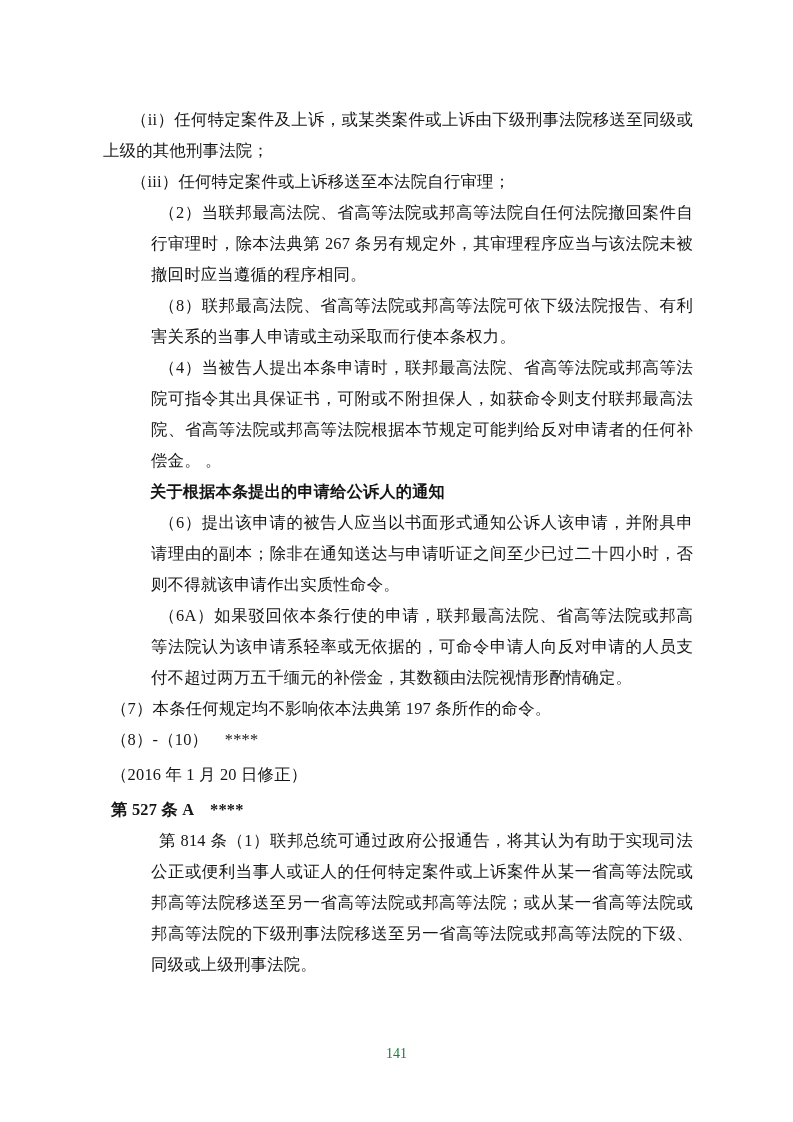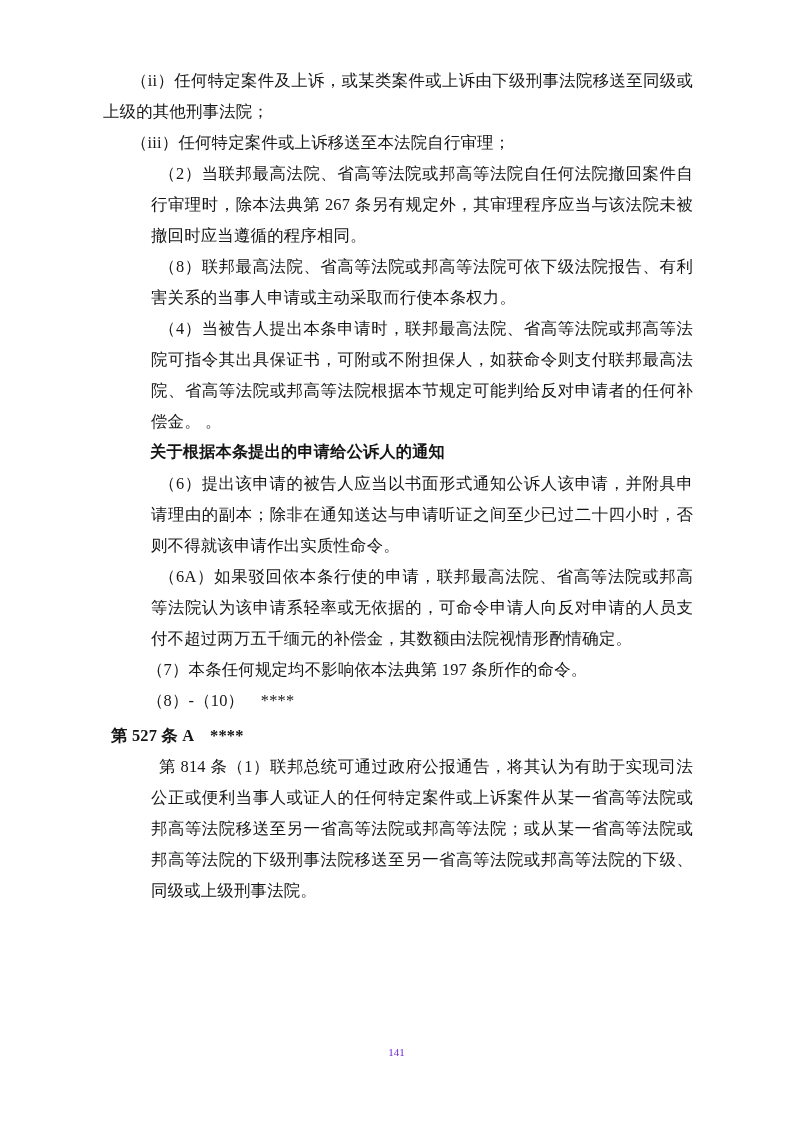--- a/index.html
+++ b/index.html
@@ -4,63 +4,64 @@
 <style>
   html,body { margin:0; padding:0; background:#888; }
   .page {
     position:relative;
     width:793px; height:1122px;
     margin:0 auto;
     background:#ffffff;
     font-family:"Liberation Serif","DejaVu Serif",serif;
     color:#151515;
     box-sizing:border-box;
-    padding:65px 100px 0 103px;
+    padding:104px 100px 0 103px;
     overflow:hidden;
   }
   .para {
     margin:0;
     font-size:16.4px;
     line-height:31px;
     text-align:justify;
     letter-spacing:0.2px;
   }
   .para.item   { text-indent:28px; }
   .para.body   { text-indent:8px;margin-left:48px; }
-  .para.plain  { text-indent:8px; text-align:left;margin-left:36px; }
+  .para.plain  { text-indent:8px; text-align:left; }
   .para.heading{
     font-weight:bold;
     text-indent:47px;
     text-align:left;
-    font-family:Liberation Serif, serif;
+    font-family:Liberation Sans, sans-serif;
     font-size:16.2px;
   }
   .para.section{ text-indent:8px; text-align:left;font-weight:bold; }
   .gap-sm { margin-top:4px; }
   .footer {
     position:absolute;
     left:0; right:0;
     top:1046px;
     text-align:center;
-    font-size:11px;
-    color:#6d28d9;
+    font-size:14px;
+    color:#15803d;
   }
 </style>
 </head>
 <body>
 
 <div class="page">
   <div>
     <p class="para item">（ii）任何特定案件及上诉，或某类案件或上诉由下级刑事法院移送至同级或上级的其他刑事法院；</p>
     <p class="para item">（iii）任何特定案件或上诉移送至本法院自行审理；</p>
     <p class="para body">（2）当联邦最高法院、省高等法院或邦高等法院自任何法院撤回案件自行审理时，除本法典第 267 条另有规定外，其审理程序应当与该法院未被撤回时应当遵循的程序相同。</p>
     <p class="para body">（8）联邦最高法院、省高等法院或邦高等法院可依下级法院报告、有利害关系的当事人申请或主动采取而行使本条权力。</p>
     <p class="para body">（4）当被告人提出本条申请时，联邦最高法院、省高等法院或邦高等法院可指令其出具保证书，可附或不附担保人，如获命令则支付联邦最高法院、省高等法院或邦高等法院根据本节规定可能判给反对申请者的任何补偿金。 。</p>
     <p class="para heading">关于根据本条提出的申请给公诉人的通知</p>
     <p class="para body">（6）提出该申请的被告人应当以书面形式通知公诉人该申请，并附具申请理由的副本；除非在通知送达与申请听证之间至少已过二十四小时，否则不得就该申请作出实质性命令。</p>
     <p class="para body">（6A）如果驳回依本条行使的申请，联邦最高法院、省高等法院或邦高等法院认为该申请系轻率或无依据的，可命令申请人向反对申请的人员支付不超过两万五千缅元的补偿金，其数额由法院视情形酌情确定。</p>
     <p class="para plain">（7）本条任何规定均不影响依本法典第 197 条所作的命令。</p>
     <p class="para plain">（8）-（10）　****</p>
+    <p class="para plain gap-sm">（2016 年 1 月 20 日修正）</p>
     <p class="para section gap-sm">第 527 条 A　****</p>
     <p class="para body">第 814 条（1）联邦总统可通过政府公报通告，将其认为有助于实现司法公正或便利当事人或证人的任何特定案件或上诉案件从某一省高等法院或邦高等法院移送至另一省高等法院或邦高等法院；或从某一省高等法院或邦高等法院的下级刑事法院移送至另一省高等法院或邦高等法院的下级、同级或上级刑事法院。</p>
   </div>
   <div class="footer">141</div>
 </div>
 
 </body></html>

